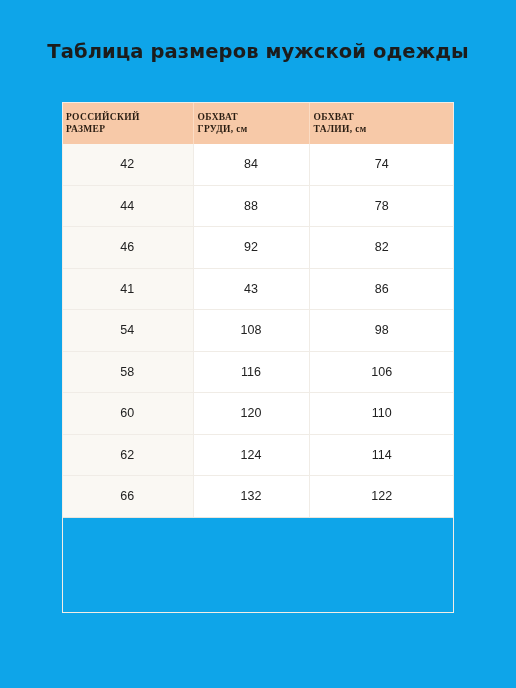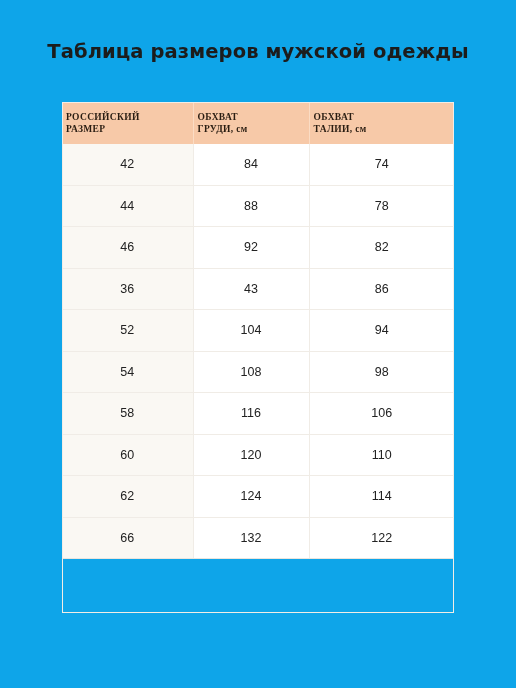--- a/index.html
+++ b/index.html
@@ -149,28 +149,23 @@
           <td class="col-size">44</td>
           <td>88</td>
           <td>78</td>
         </tr>
         <tr>
           <td class="col-size">46</td>
           <td>92</td>
           <td>82</td>
         </tr>
         <tr>
-          <td class="col-size">36</td>
+          <td class="col-size">41</td>
           <td>43</td>
           <td>86</td>
-        </tr>
-        <tr>
-          <td class="col-size">52</td>
-          <td>104</td>
-          <td>94</td>
         </tr>
         <tr>
           <td class="col-size">54</td>
           <td>108</td>
           <td>98</td>
         </tr>
         <tr>
           <td class="col-size">58</td>
           <td>116</td>
           <td>106</td>

